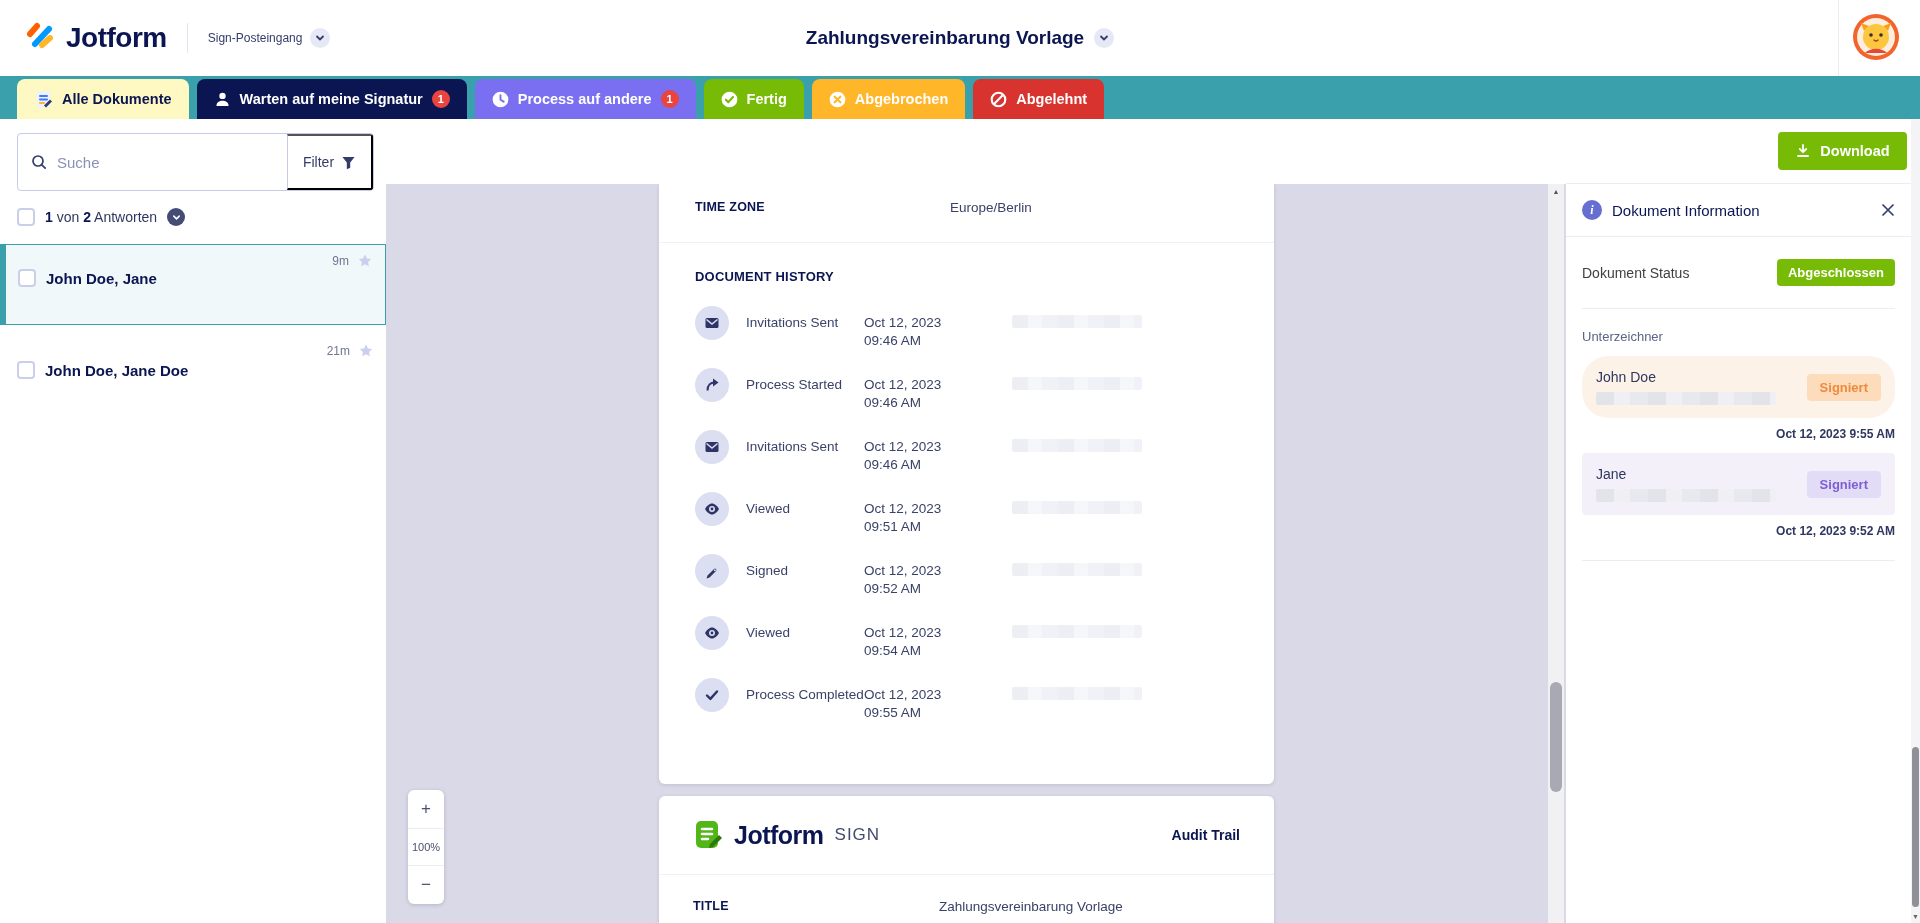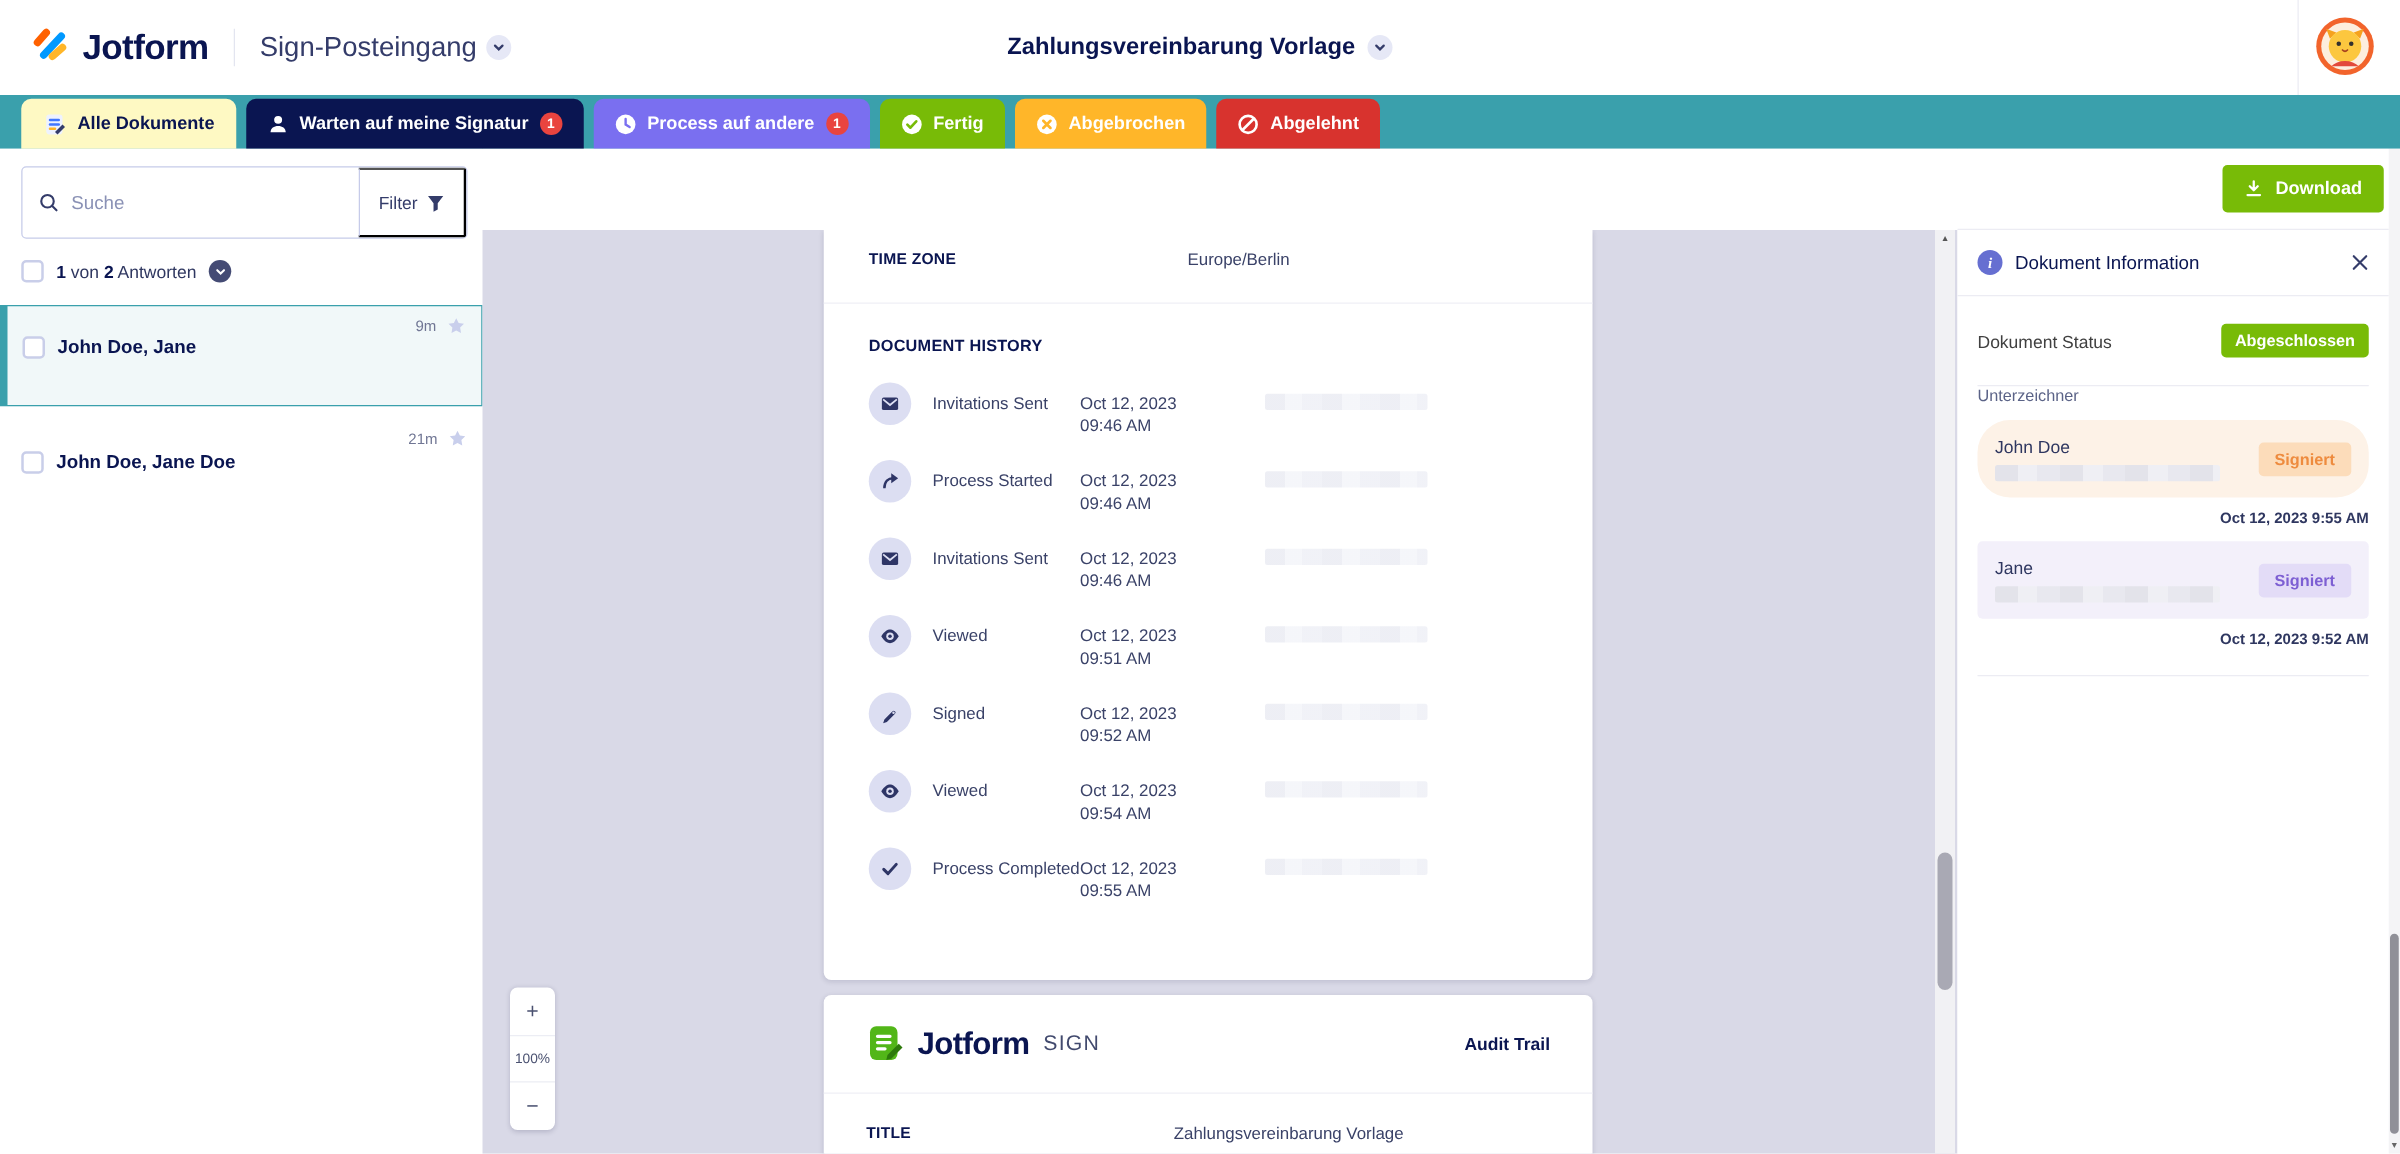--- a/index.html
+++ b/index.html
@@ -11,21 +11,21 @@
   html,body{width:1920px;height:923px;overflow:hidden;background:#fff;}
   #app{position:relative;width:1920px;height:923px;}
 
   
   header{position:absolute;left:0;top:0;width:1920px;height:76px;background:#fff;display:flex;align-items:center;}
   .h-left{display:flex;align-items:center;gap:14px;padding-left:22px;}
   .brand{display:flex;align-items:center;gap:10px;}
   .brand-text{font-size:28px;font-weight:800;color:var(--navy);letter-spacing:-0.5px;}
   .h-sep{width:1px;height:30px;background:#e3e5f0;margin:0 6px;}
   .workspace{display:flex;align-items:center;gap:8px;cursor:pointer;background:none;border:none;}
-  .workspace-label{font-size:22px;color:#343c6a;}
+  .workspace-label{font-size:12px;color:#343c6a;}
   .chev-circle{width:20px;height:20px;border-radius:50%;background:#e6e8f6;display:flex;align-items:center;justify-content:center;}
   .h-center{position:absolute;left:0;right:0;top:0;height:76px;display:flex;align-items:center;justify-content:center;gap:10px;pointer-events:none;}
   .h-center *{pointer-events:auto;}
   .page-title{font-size:19px;font-weight:700;color:var(--navy);}
   .h-divline{position:absolute;left:1838px;top:0;width:1px;height:76px;background:#ececf3;}
   .avatar{position:absolute;left:1852px;top:13px;width:48px;height:48px;border-radius:50%;cursor:pointer;}
 
   
   .tabbar{position:absolute;left:0;top:76px;width:1920px;height:43px;background:var(--teal);display:flex;align-items:flex-end;padding-left:17px;gap:8px;}
   .tab{height:40px;border-radius:8px 8px 0 0;display:flex;align-items:center;gap:9px;padding:0 17px;font-size:14.5px;font-weight:700;color:#fff;cursor:pointer;white-space:nowrap;}
@@ -55,21 +55,21 @@
   .filter-btn{width:86px;border-left:1px solid #c6cbe9;display:flex;align-items:center;justify-content:center;gap:7px;background:#fff;cursor:pointer;font-size:14px;color:#343c6a;}
   .summary-row{display:flex;align-items:center;gap:10px;padding:24px 17px 18px 17px;}
   .checkbox{width:18px;height:18px;border:2px solid #c9cee9;border-radius:4px;background:#fff;flex:none;cursor:pointer;}
   .summary-text{font-size:14px;color:#2f3760;white-space:pre;}
   .summary-text b{color:var(--navy);}
   .summary-badge{width:18px;height:18px;border-radius:50%;background:#444b74;display:flex;align-items:center;justify-content:center;cursor:pointer;}
   .doc-item{position:relative;height:65px;padding:10px 14px 0 17px;cursor:pointer;background:#fff;}
   .doc-item.selected{height:81px;background:#f1f8f9;border:1px solid var(--teal);border-left:6px solid var(--teal);padding-left:12px;}
   .doc-item .meta{position:absolute;top:8px;right:12px;display:flex;align-items:center;gap:8px;}
   .doc-item .age{font-size:12px;color:#707694;}
-  .doc-item .row{display:flex;align-items:flex-start;gap:10px;margin-top:16px;}
+  .doc-item .row{display:flex;align-items:center;gap:10px;margin-top:16px;}
   .doc-item.selected .row{margin-top:14px;}
   .doc-name{font-size:15px;font-weight:700;color:var(--navy);}
   .doc-item + .doc-item{margin-top:10px;}
 
   
   .viewer-toolbar{height:65px;background:#fff;}
   .canvas{position:relative;height:739px;background:var(--canvas);overflow:hidden;}
   .doc-card{position:absolute;left:273px;width:615px;background:#fff;box-shadow:0 1px 4px rgba(20,20,60,.12);}
   .card1{top:0;height:600px;border-radius:0 0 6px 6px;padding:0 36px;}
   .card2{top:612px;height:140px;border-radius:6px 6px 0 0;padding:0 34px;}
@@ -110,21 +110,21 @@
   .dl-btn{width:129px;height:38px;background:var(--green);border:none;border-radius:4px;color:#fff;font-size:14.5px;font-weight:700;display:flex;align-items:center;justify-content:center;gap:9px;cursor:pointer;}
   .info-panel{padding:0 16px;}
   .panel-head{height:53px;display:flex;align-items:center;gap:10px;margin:0 -16px;padding:0 16px;border-bottom:1px solid #ececf3;}
   .info-ic{width:20px;height:20px;border-radius:50%;background:#666fd1;color:#fff;font-size:12px;font-weight:700;display:flex;align-items:center;justify-content:center;font-family:"Liberation Serif",serif;font-style:italic;}
   .panel-title{font-size:15px;font-weight:500;color:var(--navy);}
   .panel-close{margin-left:auto;background:none;border:none;cursor:pointer;display:flex;}
   .status-row{display:flex;align-items:center;justify-content:space-between;margin-top:22px;}
   .status-label{font-size:14px;color:#404040;}
   .status-badge{background:var(--green);color:#fff;font-size:13px;font-weight:700;border-radius:4px;padding:6px 11px;}
   .panel-div{height:1px;background:#ececf3;margin:22px 0 0 0;}
-  .signers-label{font-size:13px;color:#5b6387;}
+  .signers-label{margin-top:20px;font-size:13px;color:#5b6387;}
   .signer-card{margin-top:12px;border-radius:4px;padding:13px 14px;display:flex;align-items:center;justify-content:space-between;}
   .signer-card.orange{background:#fdf2e7;border-radius:26px;}
   .signer-card.purple{background:#f3f0fa;}
   .signer-name{font-size:14px;color:#2f3760;}
   .signer-blur{margin-top:7px;height:13px;width:180px;border-radius:2px;background:repeating-linear-gradient(90deg,#e3e3ea 0 18px,#efeff4 18px 34px,#e8e8ef 34px 52px);}
   .sign-badge{font-size:13px;font-weight:700;border-radius:4px;padding:6px 13px;}
   .signer-card.orange .sign-badge{background:#fcdcba;color:#ee8b3e;}
   .signer-card.purple .sign-badge{background:#e3dcf7;color:#7d5fd3;}
   .signed-at{margin-top:9px;text-align:right;font-size:12px;font-weight:600;color:#2f3760;}
   .details-row{margin-top:22px;height:42px;background:#f3f3fa;border-radius:4px;display:flex;align-items:center;justify-content:space-between;padding:0 14px;cursor:pointer;}

